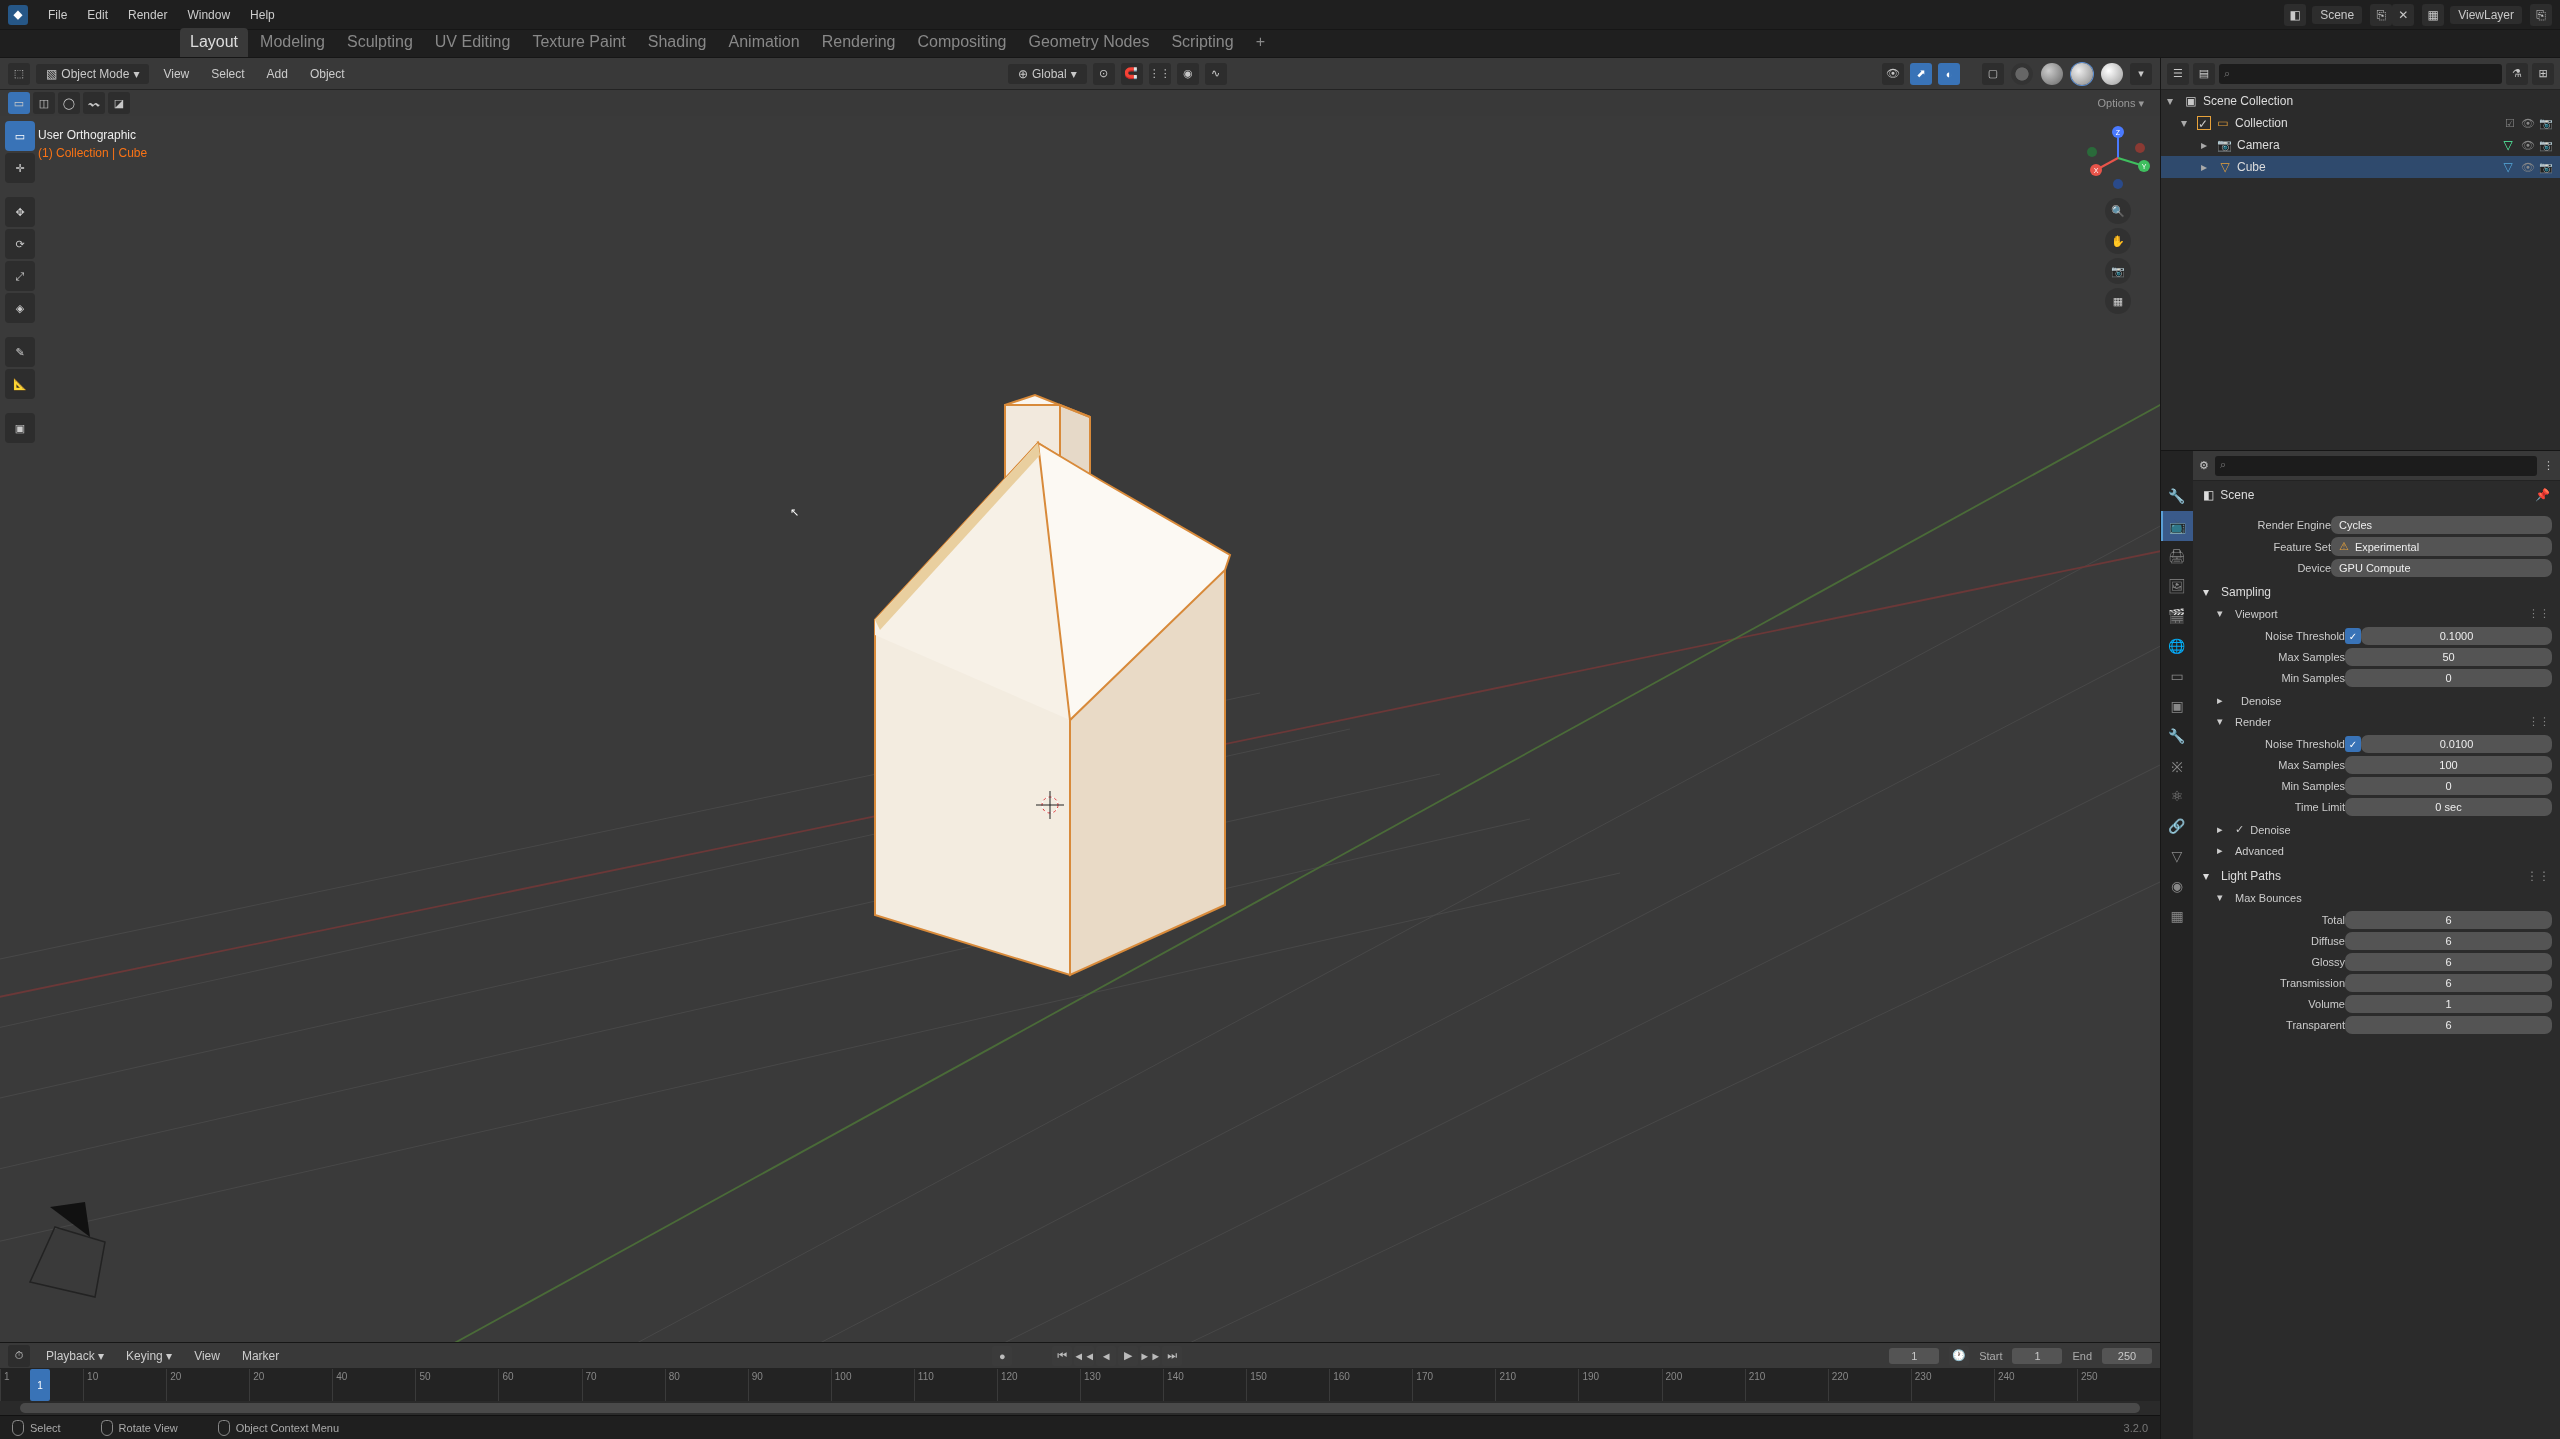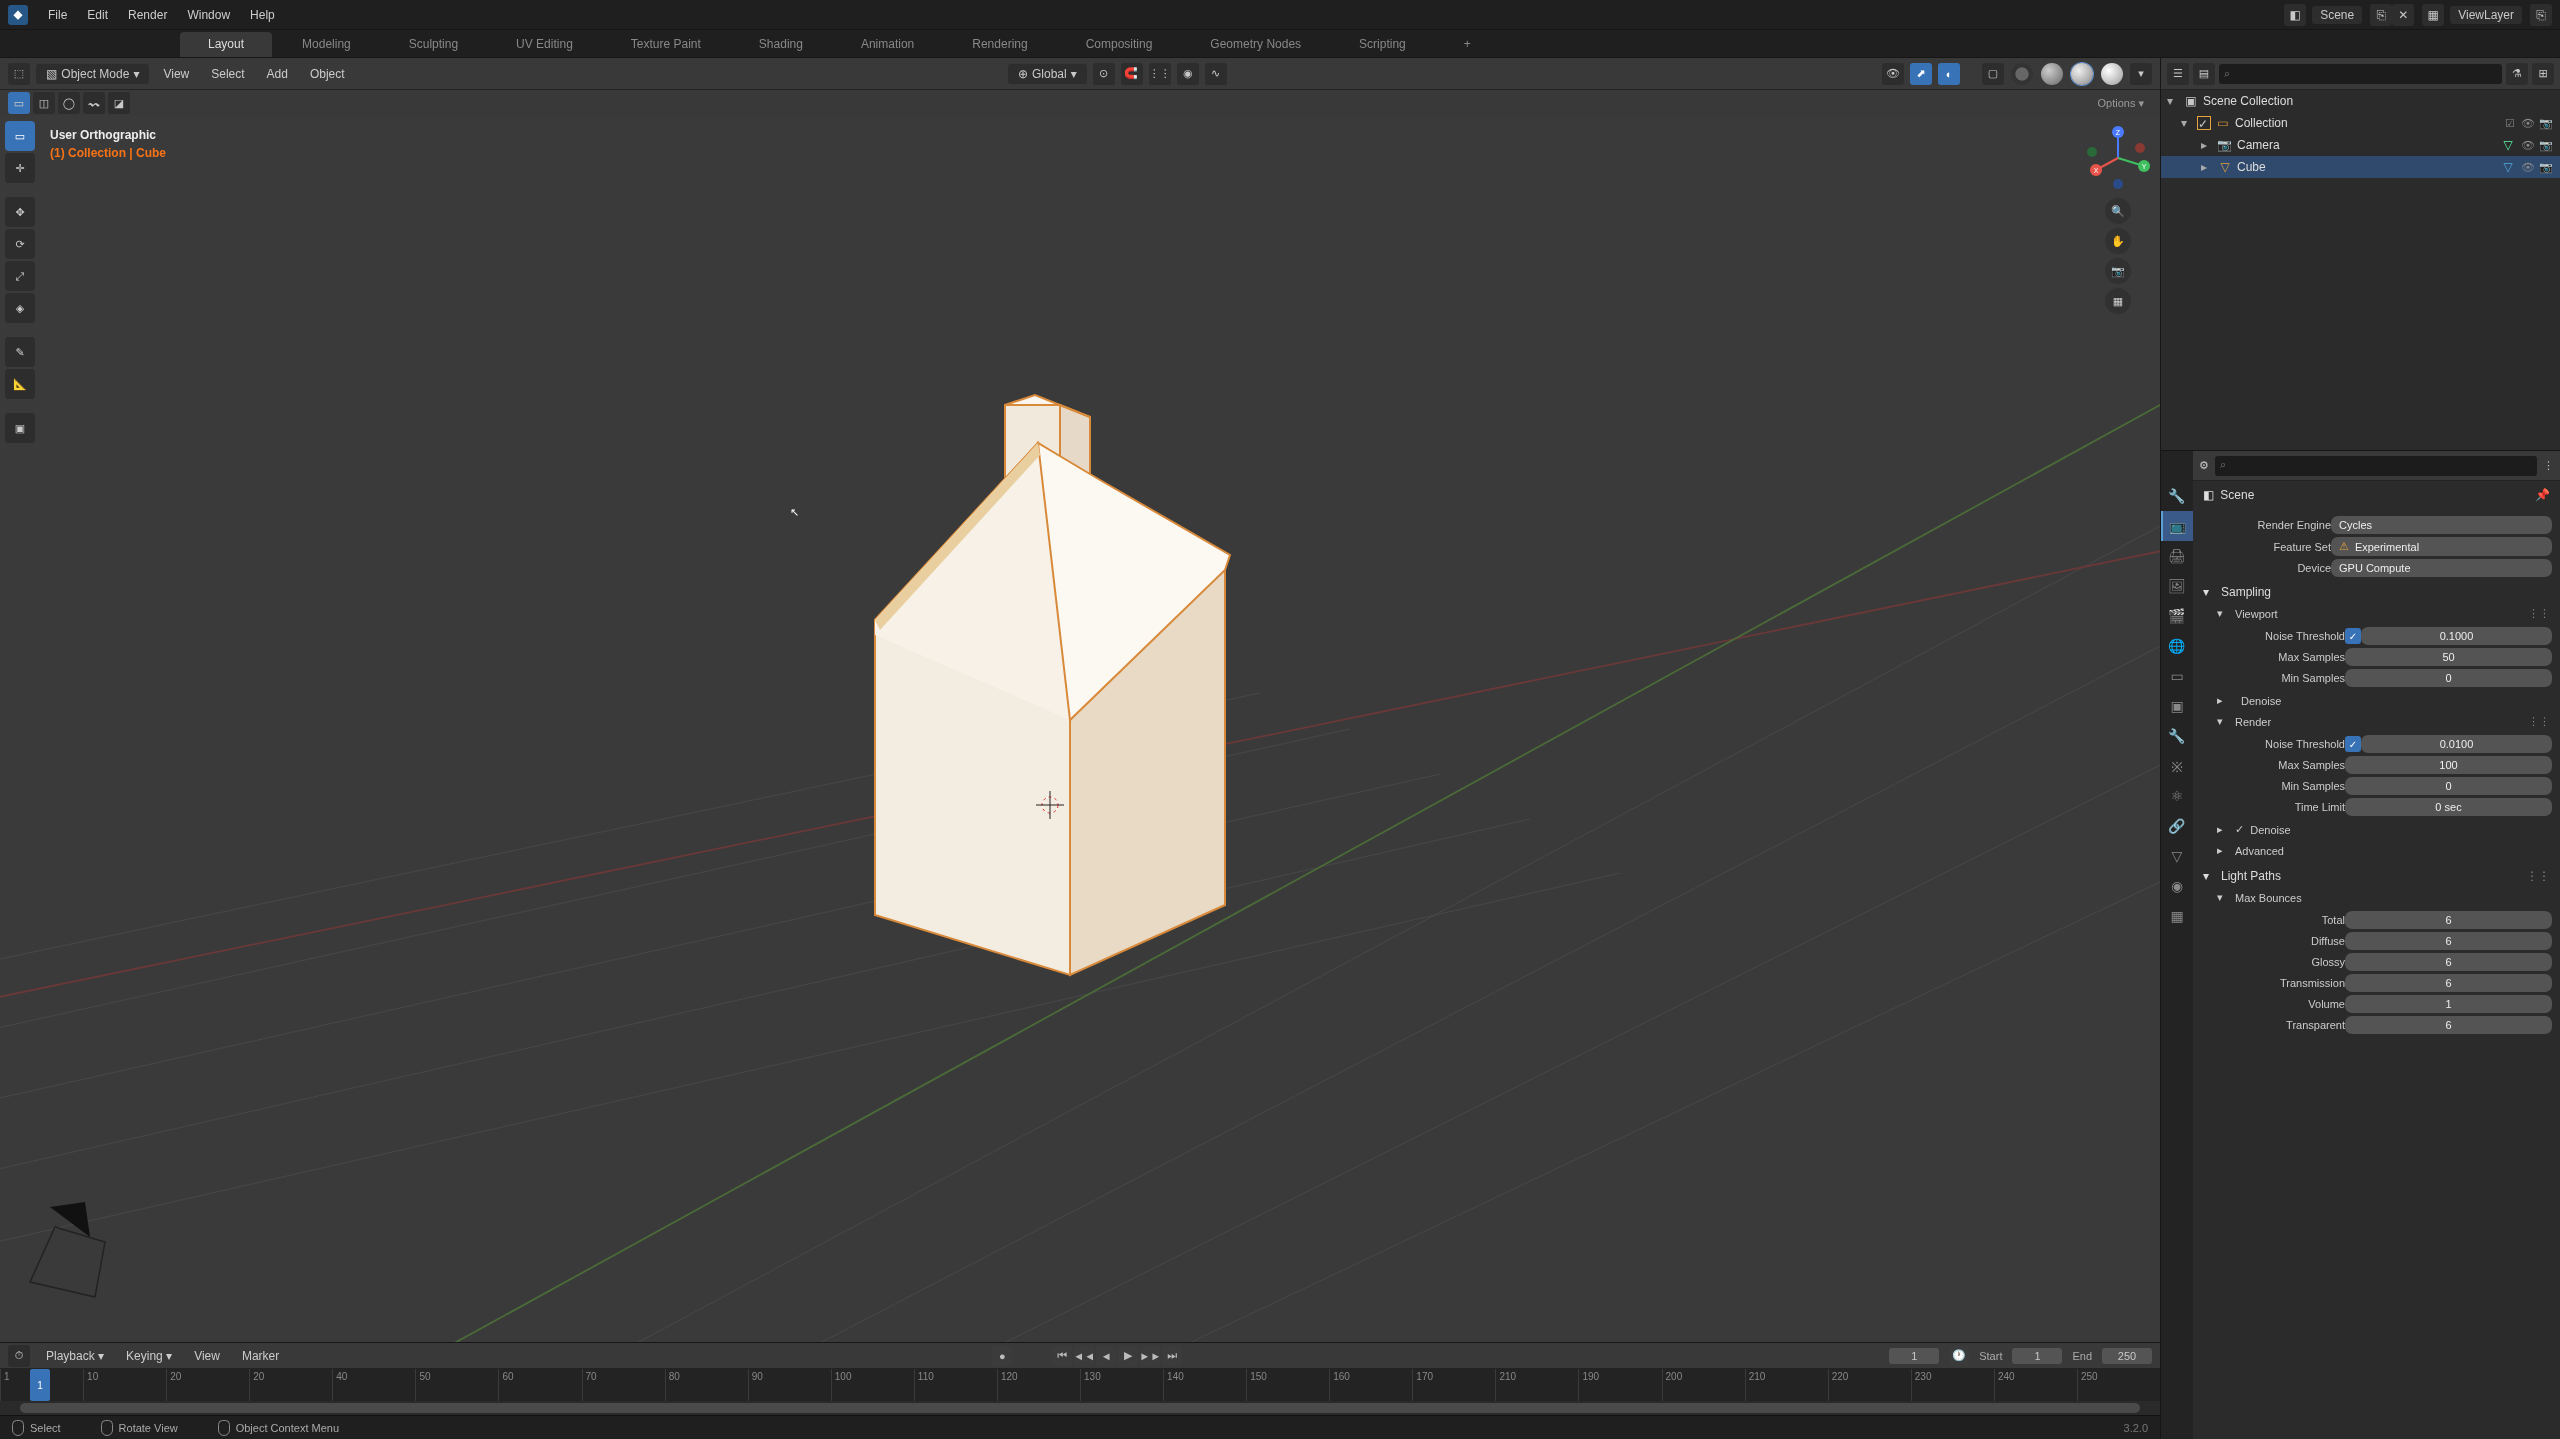--- a/index.html
+++ b/index.html
@@ -10,21 +10,21 @@
 .topbar { background: #1f1f1f; height: 30px; display: flex; align-items: center; padding: 0 8px; border-bottom: 1px solid #161616; }
 .topbar .logo { width: 20px; height: 20px; background: #265787; border-radius: 3px; margin-right: 10px; display:flex; align-items:center; justify-content:center; color:#fff; font-weight:bold;}
 .topbar .menu-item { padding: 0 10px; cursor: pointer; color: #ccc; font-size: 12px; }
 .topbar .spacer { flex: 1; }
 .topbar .right-item { display: flex; align-items: center; gap: 6px; padding: 0 8px; }
 .topbar .icon-btn { width: 22px; height: 22px; background: #2d2d2d; border-radius: 3px; display:flex; align-items:center; justify-content:center; cursor:pointer; font-size:12px;}
 .topbar .scene-name{ background:#2d2d2d; padding:2px 8px; border-radius:3px; font-size:12px;}
 
 
 .workspaces { background: #1f1f1f; height: 28px; display: flex; align-items: flex-end; padding-left: 180px; border-bottom: 1px solid #161616; gap:2px;}
-.workspaces .tab { padding: 5px 28px 6px; color: #888; cursor: pointer; border-radius: 4px 4px 0 0; font-size:12px;}
+.workspaces .tab { padding: 5px 10px 6px; color: #888; cursor: pointer; border-radius: 4px 4px 0 0; font-size:16px;}
 .workspaces .tab.active { background: #393939; color: #ddd; }
 .workspaces .tab.add { color:#888; }
 
 
 .main { flex: 1; display: flex; }
 
 
 .viewport-col { flex: 1; display: flex; flex-direction: column; }
 
 
@@ -42,21 +42,21 @@
 
 
 .sel-row { background: #393939; height: 26px; display: flex; align-items: center; padding: 0 8px; gap: 3px; }
 .sel-row .sbtn { width: 22px; height: 22px; background: #2d2d2d; border-radius: 3px; cursor: pointer; display:flex; align-items:center; justify-content:center;}
 .sel-row .sbtn.active { background: #3973b7; }
 .sel-row .spacer { flex:1; }
 .sel-row .options { color:#999; padding:3px 8px; cursor:pointer; font-size:11px;}
 
 
 .viewport { flex: 1; background: #3a3a3a; position: relative; overflow: hidden; }
-.viewport .info { position: absolute; top: 10px; left: 50px; color: #ccc; font-size: 12px; line-height:1.5;font-weight:bold; }
+.viewport .info { position: absolute; top: 10px; left: 38px; color: #ccc; font-size: 12px; line-height:1.5; }
 .viewport .info .line1 { color:#eee; }
 .viewport .info .line2 { color:#f97316; }
 
 
 .grid-floor { position:absolute; inset:0; }
 
 
 .tool-left { position: absolute; top: 5px; left: 5px; display: flex; flex-direction: column; gap: 2px; }
 .tool-left .tbtn { width: 30px; height: 30px; background: #2d2d2d; border-radius: 4px; cursor: pointer; display:flex;align-items:center;justify-content:center; color:#ccc;}
 .tool-left .tbtn.active { background: #3973b7; color:#fff;}

